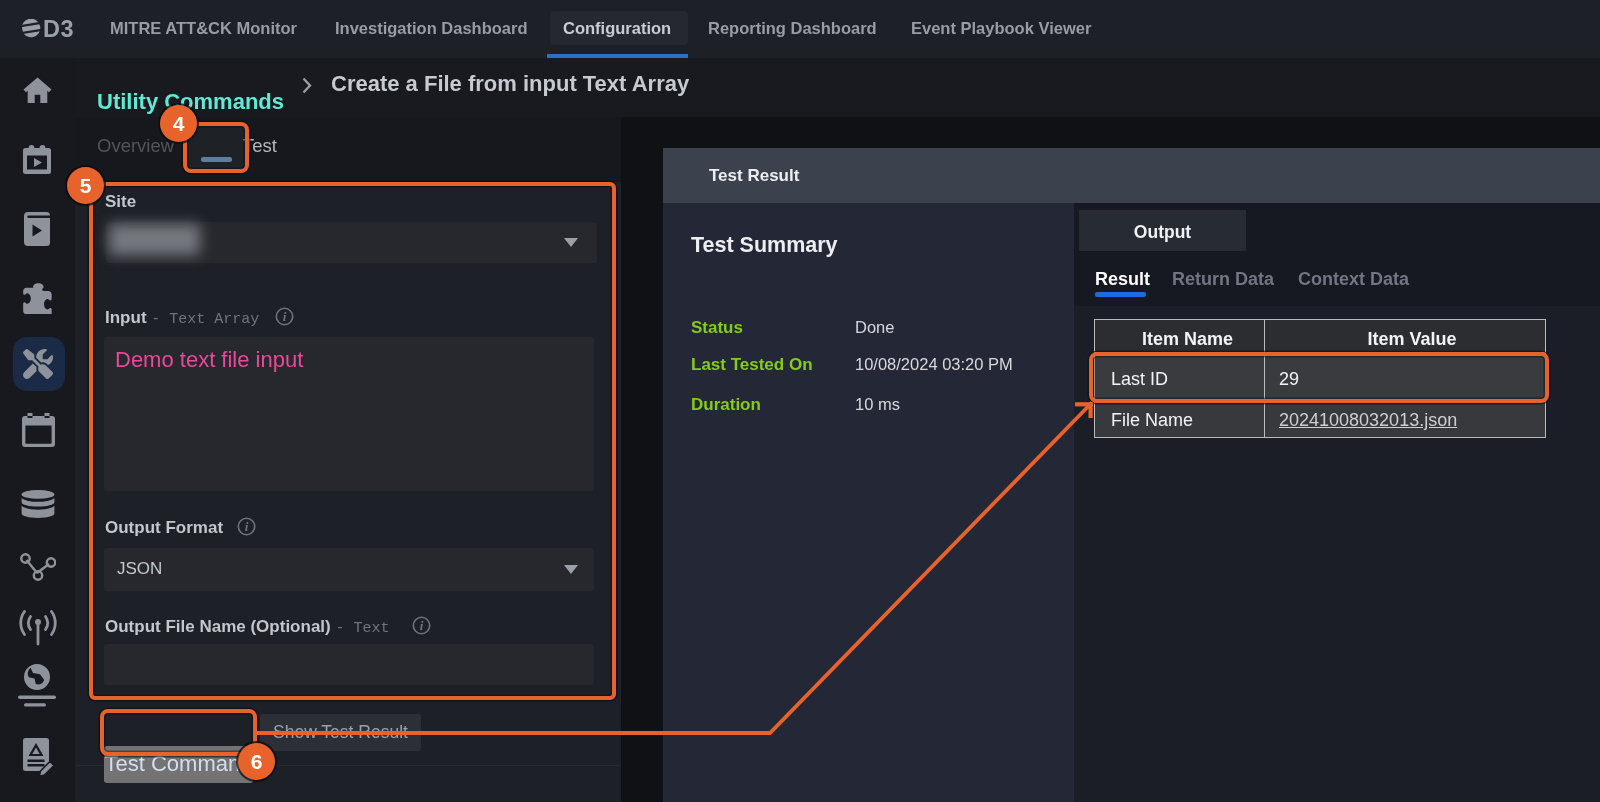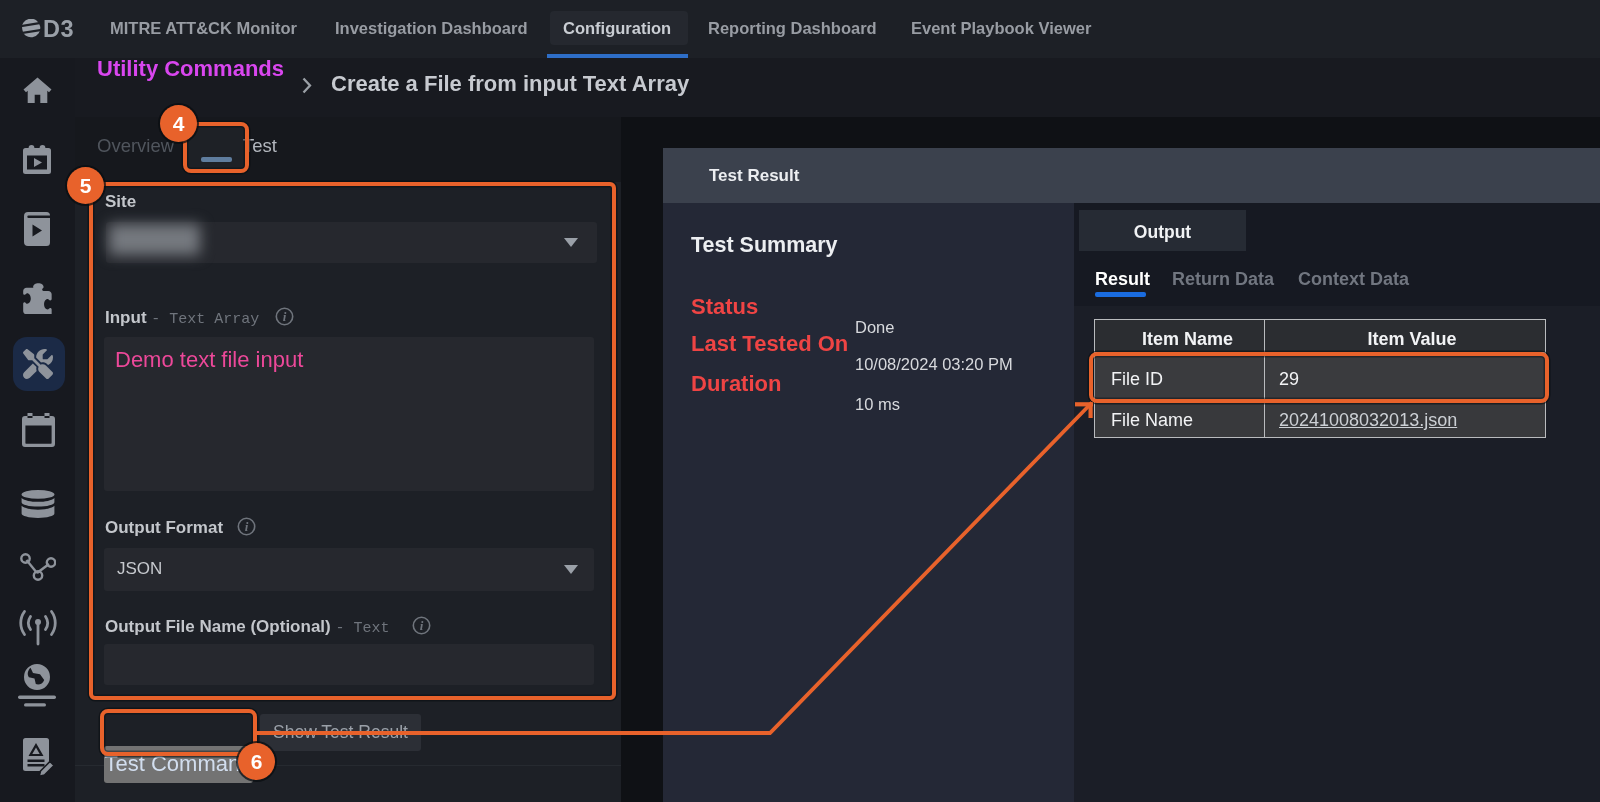--- a/index.html
+++ b/index.html
@@ -17,21 +17,21 @@
   #nav-underline { position:absolute; left:547px; top:54px; width:141px; height:4px; background:#2e6ec7; }
 
   
   #sidebar { position:absolute; left:0; top:58px; width:75px; height:744px; background:#17191f; }
   #tool-bg { position:absolute; left:13px; top:279px; width:52px; height:54px;
     background:#1b2a46; border-radius:14px; }
 
   #crumbband { position:absolute; left:75px; top:58px; width:1525px; height:59px; background:#181a20; }
   #tabband { position:absolute; left:75px; top:117px; width:546px; height:65px; background:#16181d; }
   
-  #crumb1 { position:absolute; left:97px; top:56px; font-size:22px; font-weight:bold; color:#d946ef; }
+  #crumb1 { position:absolute; left:97px; top:89px; font-size:22px; font-weight:bold; color:#5eead4; }
   #crumb2 { position:absolute; left:331px; top:71px; font-size:22px; font-weight:bold; color:#c7cad0; }
 
   
   #formpanel { position:absolute; left:75px; top:182px; width:546px; height:620px; background:#1d2026; }
   #tab-overview { position:absolute; left:97px; top:135px; font-size:18.5px; color:#50555d; }
   #tab-test { position:absolute; left:203px; top:135px; font-size:18.5px; color:#b2b6bd;margin-left:40px; }
   #tab-test-underline { position:absolute; left:201px; top:157px; width:31px; height:5px;
     background:#5f7d9e; border-radius:2px; }
 
   .ann-box { position:absolute; border:4px solid #e8622b; border-radius:8px; box-shadow:0 0 0 1.5px rgba(9,13,17,0.6), inset 0 0 0 1.5px rgba(9,13,17,0.45); }
@@ -68,21 +68,21 @@
   #rtable td { border:1px solid #b9bbbe; color:#f2f3f5; font-size:18px; }
   #rtable .hd { height:33px; background:#2b2d31; font-weight:bold; text-align:center; padding-top:6px; }
   #rtable .r1 td { height:47px; background:#3a3b3e; padding-top:7px; }
   #rtable .r2 td { height:38px; background:#38393c; padding-top:4px; }
   #rtable .c1 { width:170px; padding-left:16px; }
   #rtable .c2 { width:281px; padding-left:14px; }
   #rtable a { color:#ccd0d5; text-decoration:underline; }
 
   
   #tsum-title { position:absolute; left:691px; top:233px; font-size:21.5px; font-weight:bold; color:#eceef1; }
-  .srow-l { position:absolute; left:691px; font-size:22px; font-weight:bold; color:#ef4444; }
+  .srow-l { position:absolute; left:691px; font-size:17px; font-weight:bold; color:#84cc16;margin-top:24px; }
   .srow-v { position:absolute; left:855px; font-size:16.5px; color:#d7d9dd;margin-top:24px; }
 </style>
 </head>
 <body>
 <div id="page">
 
   <div id="navbar">
     <div id="nav-active-bg"></div>
     <svg class="abs" style="left:21px;top:19px" width="58" height="19" viewBox="0 0 58 19">
       <g transform="rotate(-9 10 9)">
@@ -235,21 +235,21 @@
     <div class="rtab" style="left:224px">Context Data</div>
     <div id="rtab-underline"></div>
     <div id="rcontent">
       <table id="rtable" cellspacing="0">
         <tbody>
             <tr class="hd">
               <td class="c1 hd">Item Name</td>
               <td class="c2 hd">Item Value</td>
             </tr>
         <tr class="r1">
-              <td class="c1">File ID</td>
+              <td class="c1">Last ID</td>
               <td class="c2">29</td>
             </tr>
         <tr class="r2">
               <td class="c1">File Name</td>
               <td class="c2"><a>20241008032013.json</a></td>
             </tr>
       </tbody>
         </table>
     </div>
   </div>

